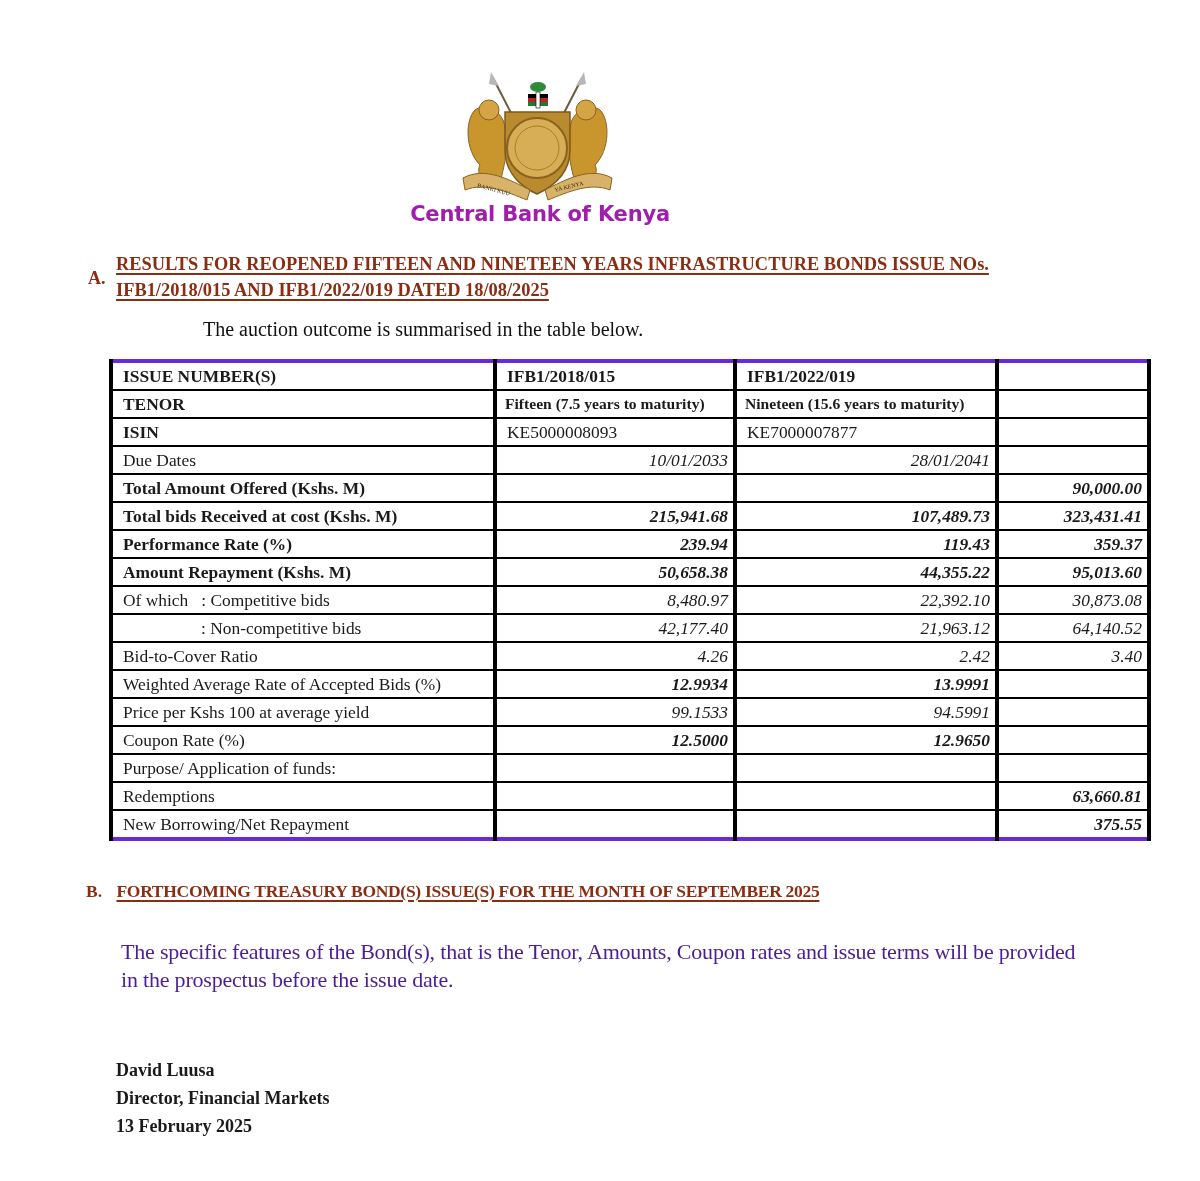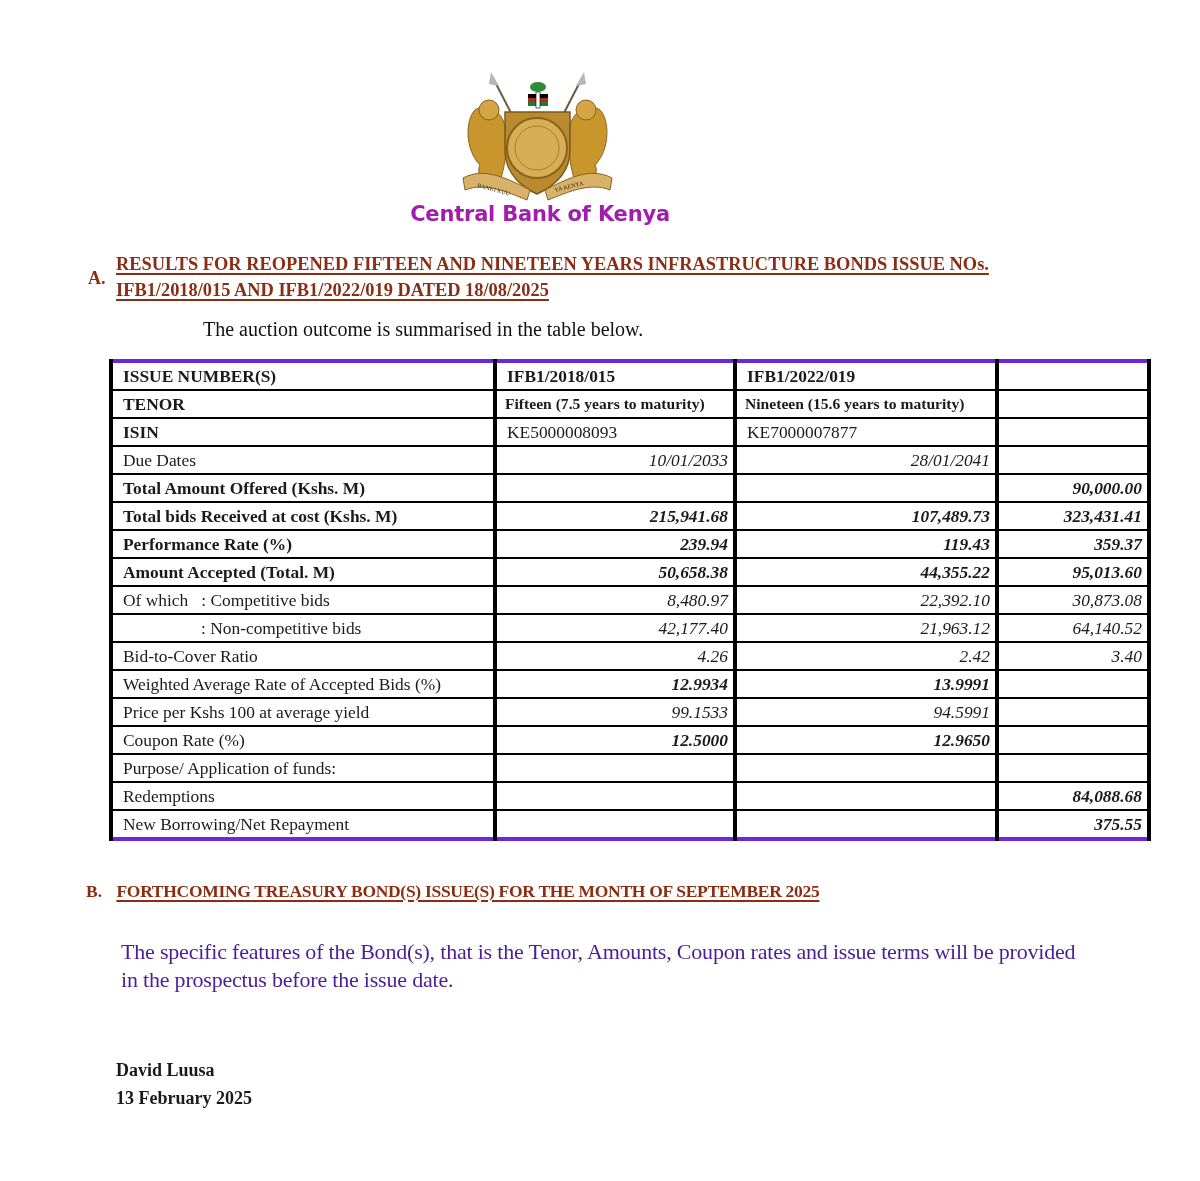--- a/index.html
+++ b/index.html
@@ -149,21 +149,21 @@
       <td class="c2 num b">107,489.73</td>
       <td class="c3 num b">323,431.41</td>
     </tr>
     <tr>
       <td class="c0 txt b">Performance Rate (%)</td>
       <td class="c1 num b">239.94</td>
       <td class="c2 num b">119.43</td>
       <td class="c3 num b">359.37</td>
     </tr>
     <tr>
-      <td class="c0 txt b">Amount Accepted (Total. M)</td>
+      <td class="c0 txt b">Amount Repayment (Kshs. M)</td>
       <td class="c1 num b">50,658.38</td>
       <td class="c2 num b">44,355.22</td>
       <td class="c3 num b">95,013.60</td>
     </tr>
     <tr>
       <td class="c0 txt" style="white-space:pre;">Of which   : Competitive bids</td>
       <td class="c1 num">8,480.97</td>
       <td class="c2 num">22,392.10</td>
       <td class="c3 num">30,873.08</td>
     </tr>
@@ -200,33 +200,34 @@
     <tr>
       <td class="c0 txt">Purpose/ Application of funds:</td>
       <td class="c1 num"></td>
       <td class="c2 num"></td>
       <td class="c3 num"></td>
     </tr>
     <tr>
       <td class="c0 txt">Redemptions</td>
       <td class="c1 num"></td>
       <td class="c2 num"></td>
-      <td class="c3 num b">84,088.68</td>
+      <td class="c3 num b">63,660.81</td>
     </tr>
     <tr>
       <td class="c0 txt">New Borrowing/Net Repayment</td>
       <td class="c1 num"></td>
       <td class="c2 num"></td>
       <td class="c3 num b">375.55</td>
     </tr>
   </tbody>
 </table>
 
 <div class="sec-b">
   <span class="letter">B.</span>
   <span class="title">FORTHCOMING TREASURY BOND(S) ISSUE(S) FOR THE MONTH OF SEPTEMBER 2025</span>
 </div>
 <div class="sec-b-body">The specific features of the Bond(s), that is the Tenor, Amounts, Coupon rates and issue terms will be provided in the prospectus before the issue date.</div>
 
 <div class="signature">
   <div>David Luusa</div>
+  <div>Director, Financial Markets</div>
   <div>13 February 2025</div>
 </div>
 
 </body></html>

